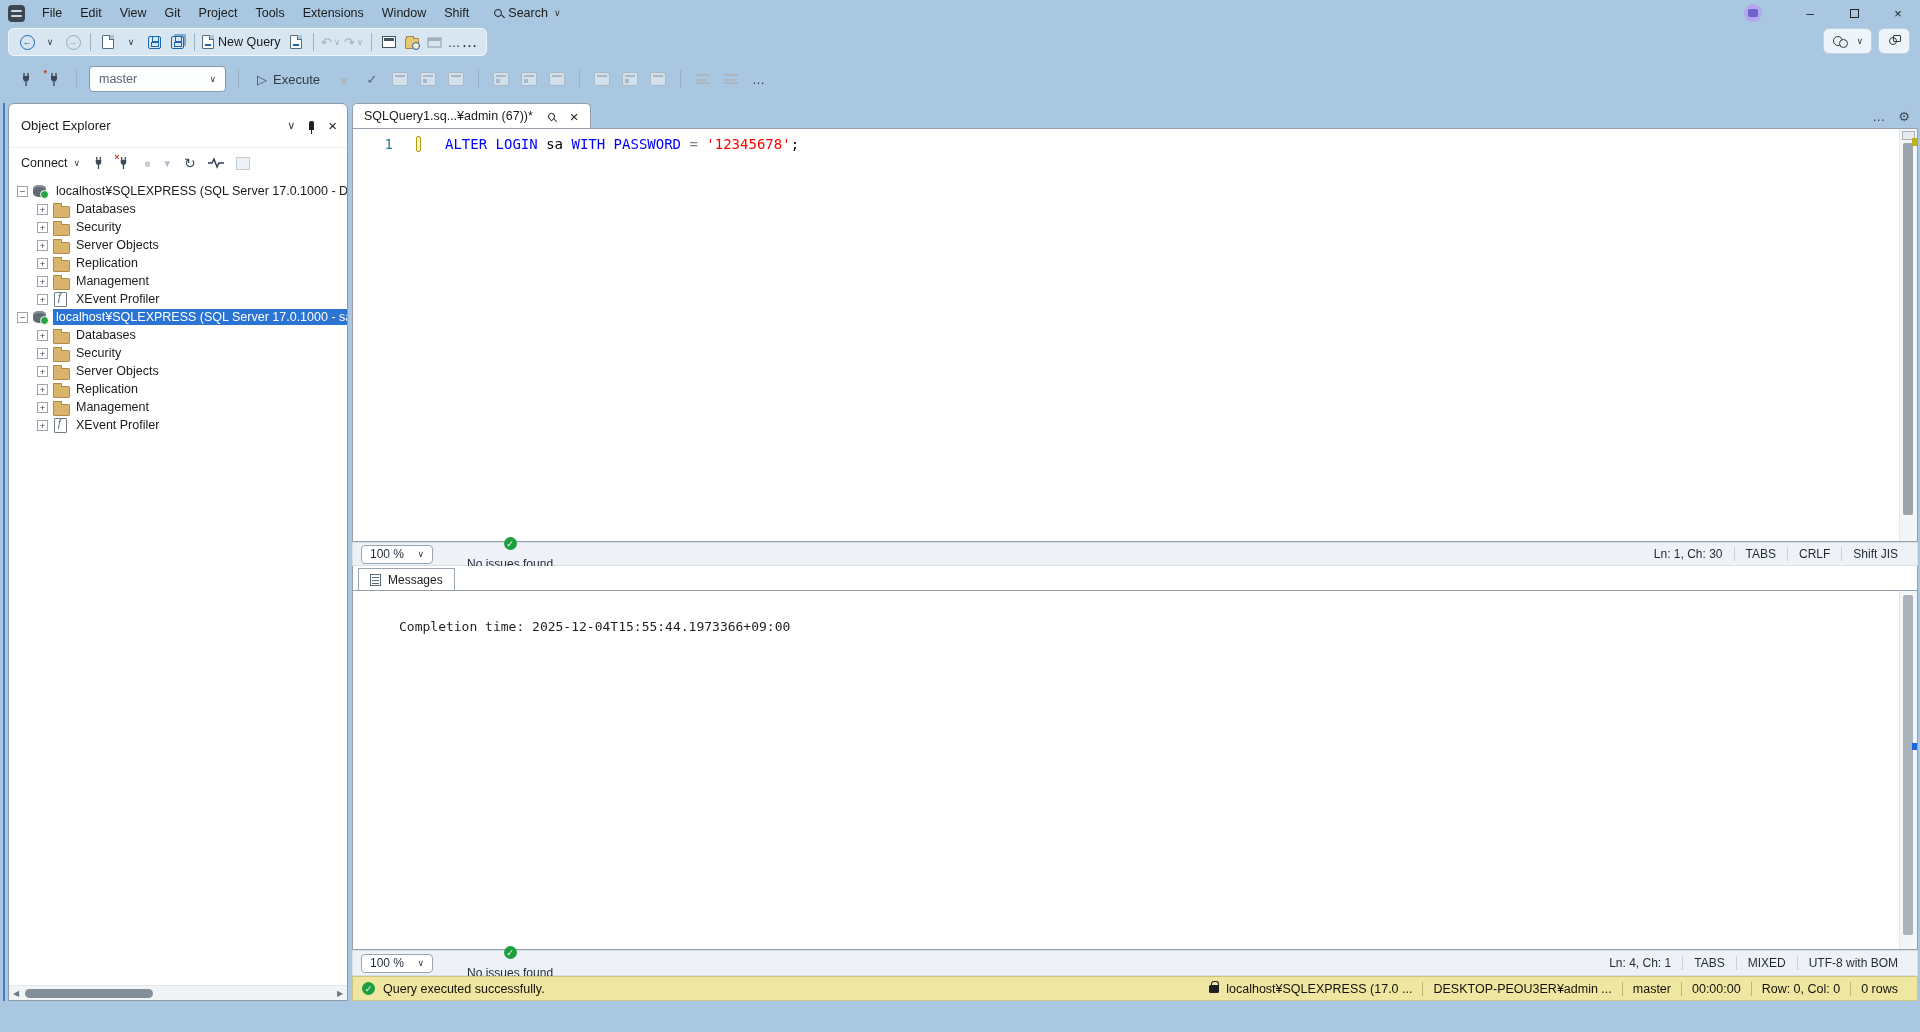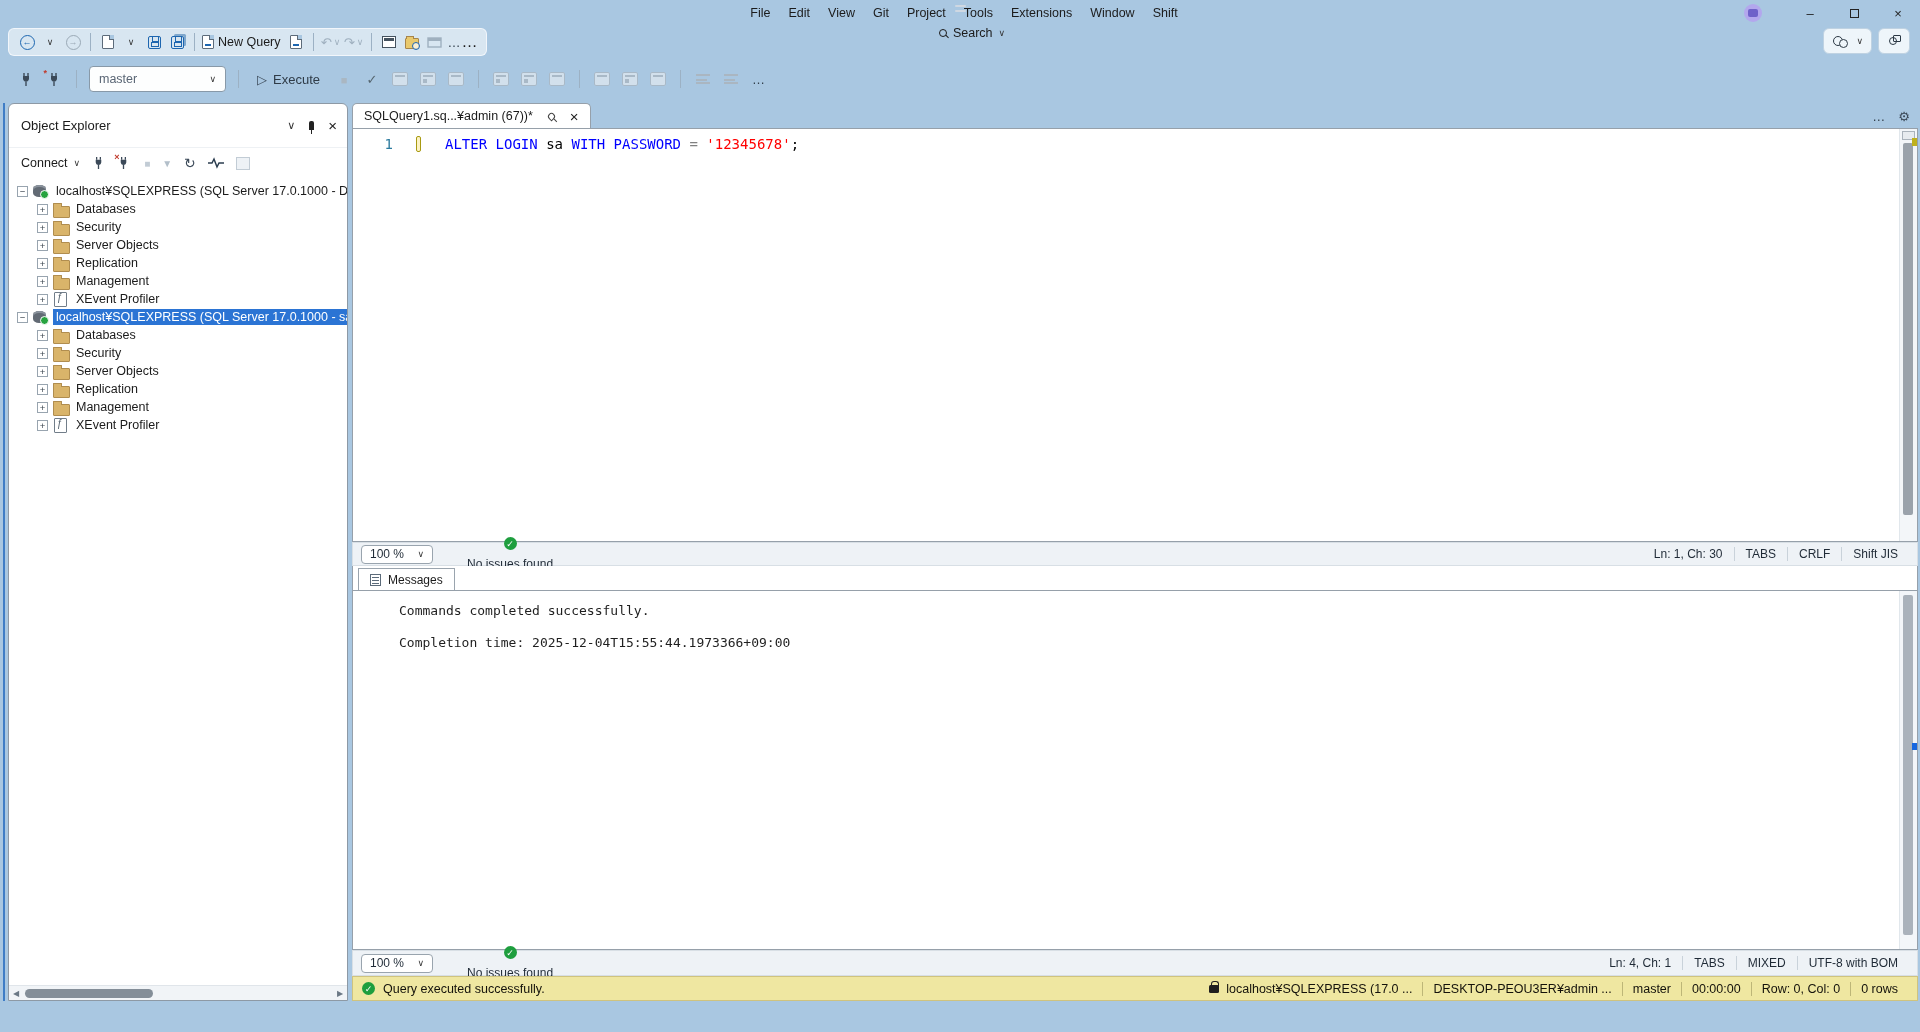--- a/index.html
+++ b/index.html
@@ -1,21 +1,21 @@
 <!DOCTYPE html>
 <html><head>
 <meta charset="utf-8">
 <style>
   * { margin:0; padding:0; box-sizing:border-box; }
   html,body { width:1920px; height:1032px; }
   body { font-family:"Liberation Sans","DejaVu Sans",sans-serif; background:#a9c7e1; overflow:hidden; }
   .app { position:relative; width:1920px; height:1032px; background:#a9c7e1; color:#1b1b1b; }
 
   
-  .titlebar { position:absolute; top:0; left:0; right:0; height:26px; display:flex; align-items:center; padding-left:8px;flex-direction:column; }
+  .titlebar { position:absolute; top:0; left:0; right:0; height:26px; display:flex; align-items:center; padding-left:8px; }
   .app-logo { width:17px; height:17px; background:#3d4752; border-radius:4px; position:relative; margin-right:8px; }
   .app-logo::before, .app-logo::after { content:""; position:absolute; left:3px; right:3px; height:2px; background:#cfd8e2; border-radius:1px; }
   .app-logo::before { top:5px; } .app-logo::after { top:10px; }
   .menu-item { padding:0 9px; font-size:12.5px; line-height:26px; cursor:default; }
   .search-group { display:flex; align-items:center; gap:6px; margin-left:16px; font-size:12.5px; }
   .magnifier { width:8px; height:8px; border:1.4px solid #1b1b1b; border-radius:50%; position:relative; display:inline-block; }
   .magnifier::after { content:""; position:absolute; width:4px; height:1.4px; background:#1b1b1b; transform:rotate(45deg); right:-3.5px; bottom:-1px; }
   .chev { font-size:9px; color:#333; }
   .chev::before { content:"\2228"; }
   .title-right { position:absolute; right:0; top:0; height:26px; display:flex; align-items:center; gap:0; }
@@ -530,21 +530,20 @@
 
       <div class="msg-tabrow">
         <div class="msg-tab">
           <span class="msgdoc-icon"></span>
           <span>Messages</span>
         </div>
       </div>
 
       <div class="msg-body">
         <div>
-          <div class="msg-line">Commands completed successfully.</div>
             <div class="msg-line"> </div>
             <div class="msg-line">Completion time: 2025-12-04T15:55:44.1973366+09:00</div>
         </div>
         <div class="vscroll" style="top:0;bottom:0;">
           <span class="vthumb msg-thumb"></span>
           <span class="mark-blue"></span>
         </div>
       </div>
 
       <div class="status-row msg-status">

